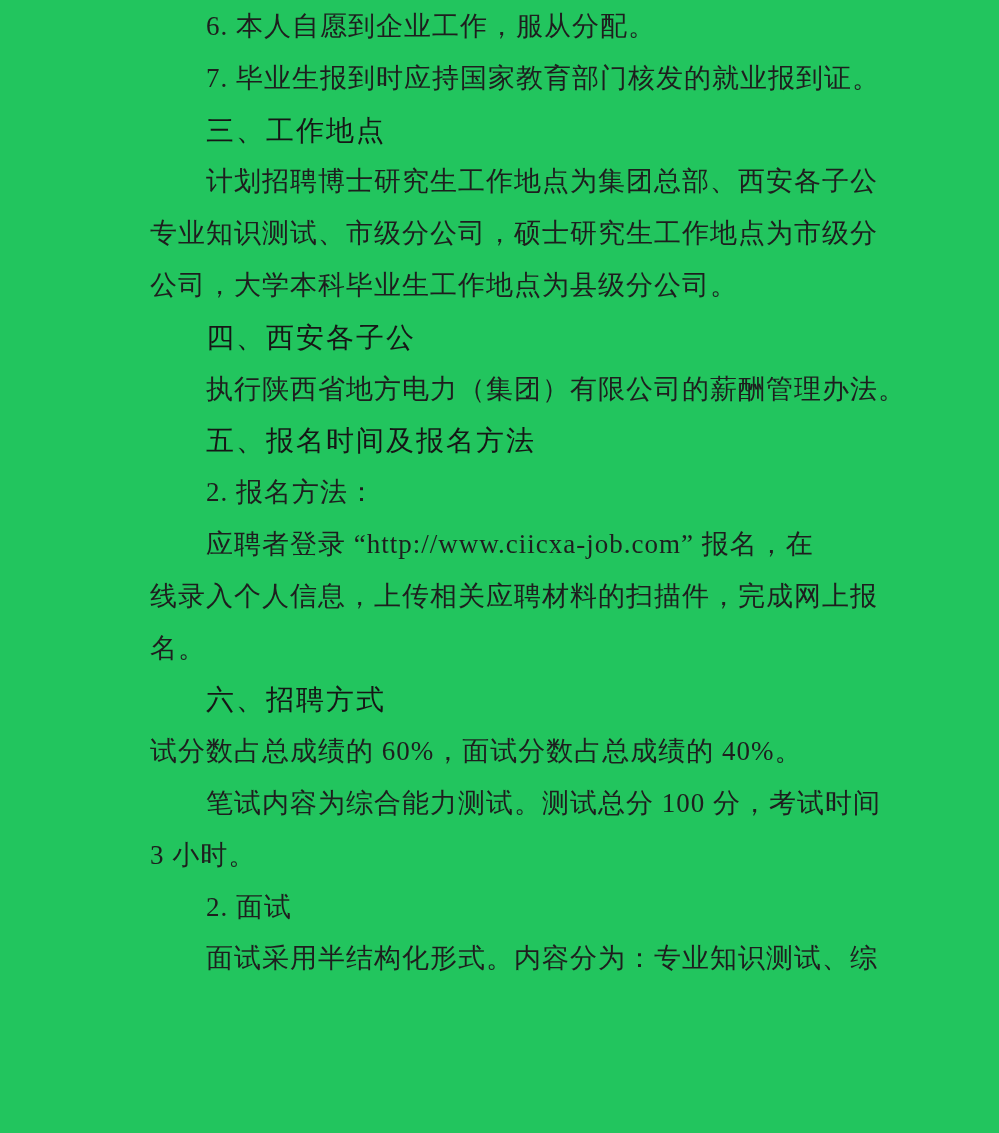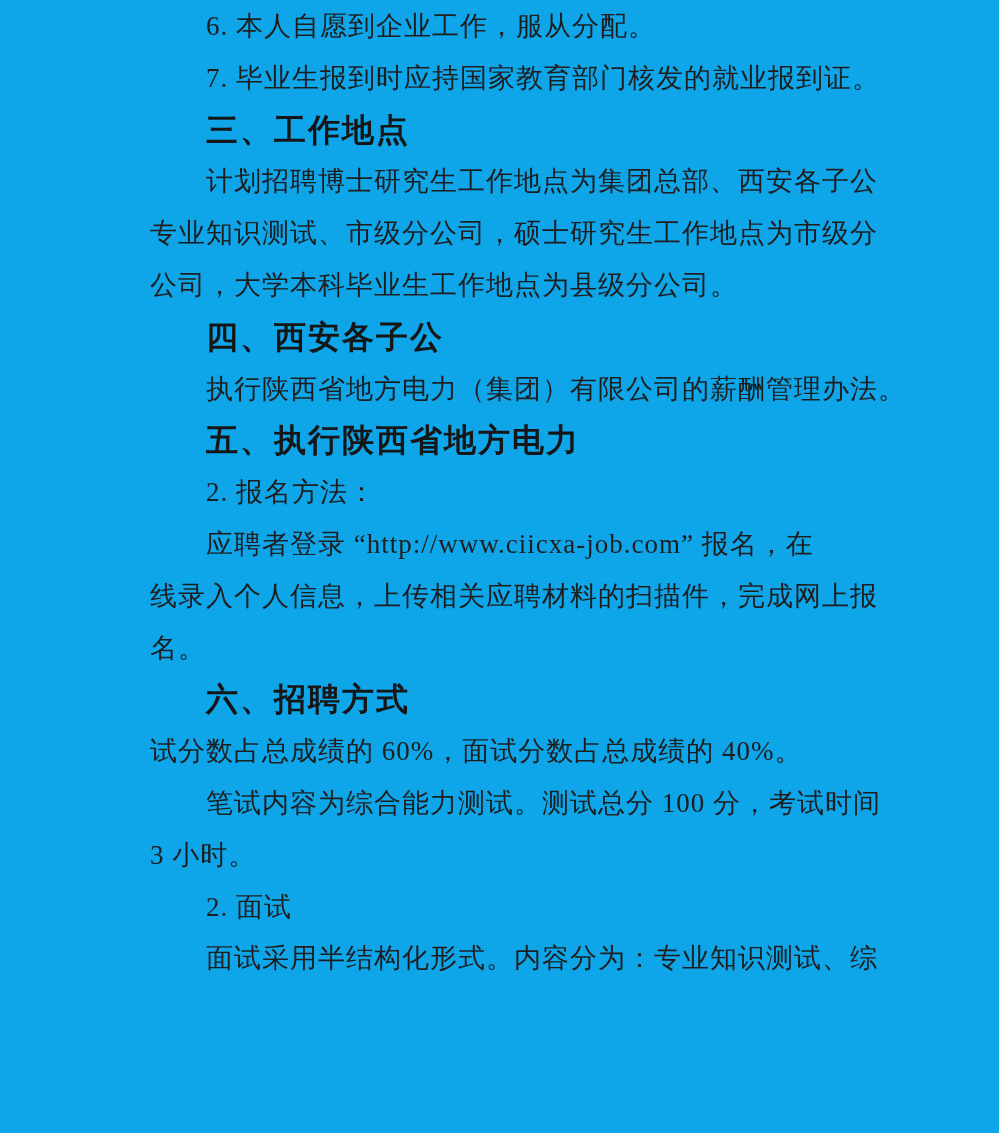--- a/index.html
+++ b/index.html
@@ -4,21 +4,21 @@
 <style>
   html, body {
     margin: 0;
     padding: 0;
     background: #e9e9e9;
   }
   .page {
     position: relative;
     width: 999px;
     height: 1133px;
-    background: #0ea5e9;
+    background: #22c55e;
     overflow: hidden;
     font-family: "Liberation Serif", "DejaVu Serif", serif;
   }
   .doc-body {
     position: absolute;
     top: 1px;
     left: 150px;
     width: 720px;
     padding: 0;
   }
@@ -29,40 +29,40 @@
     letter-spacing: 1px;
     color: #1e1e1e;
     white-space: nowrap;
     -webkit-font-smoothing: antialiased;
   }
   .line.indent {
     padding-left: 56px;
   }
   .line.heading {
     font-family: "Liberation Sans", "DejaVu Sans", sans-serif;
-    font-weight: 700;
-    font-size: 32px;
+    font-weight: 400;
+    font-size: 28px;
     letter-spacing: 2px;
     color: #161616;
   }
 </style>
 </head>
 <body>
 
 <div class="page">
   <div class="doc-body">
       <div class="line indent">6. 本人自愿到企业工作，服从分配。</div>
       <div class="line indent">7. 毕业生报到时应持国家教育部门核发的就业报到证。</div>
       <div class="line indent heading">三、工作地点</div>
       <div class="line indent">计划招聘博士研究生工作地点为集团总部、西安各子公</div>
       <div class="line">专业知识测试、市级分公司，硕士研究生工作地点为市级分</div>
       <div class="line">公司，大学本科毕业生工作地点为县级分公司。</div>
       <div class="line indent heading">四、西安各子公</div>
       <div class="line indent">执行陕西省地方电力（集团）有限公司的薪酬管理办法。</div>
-      <div class="line indent heading">五、执行陕西省地方电力</div>
+      <div class="line indent heading">五、报名时间及报名方法</div>
       <div class="line indent">2. 报名方法：</div>
       <div class="line indent">应聘者登录 “http://www.ciicxa-job.com” 报名，在</div>
       <div class="line">线录入个人信息，上传相关应聘材料的扫描件，完成网上报</div>
       <div class="line">名。</div>
       <div class="line indent heading">六、招聘方式</div>
       <div class="line">试分数占总成绩的 60%，面试分数占总成绩的 40%。</div>
       <div class="line indent">笔试内容为综合能力测试。测试总分 100 分，考试时间</div>
       <div class="line">3 小时。</div>
       <div class="line indent">2. 面试</div>
       <div class="line indent">面试采用半结构化形式。内容分为：专业知识测试、综</div>

